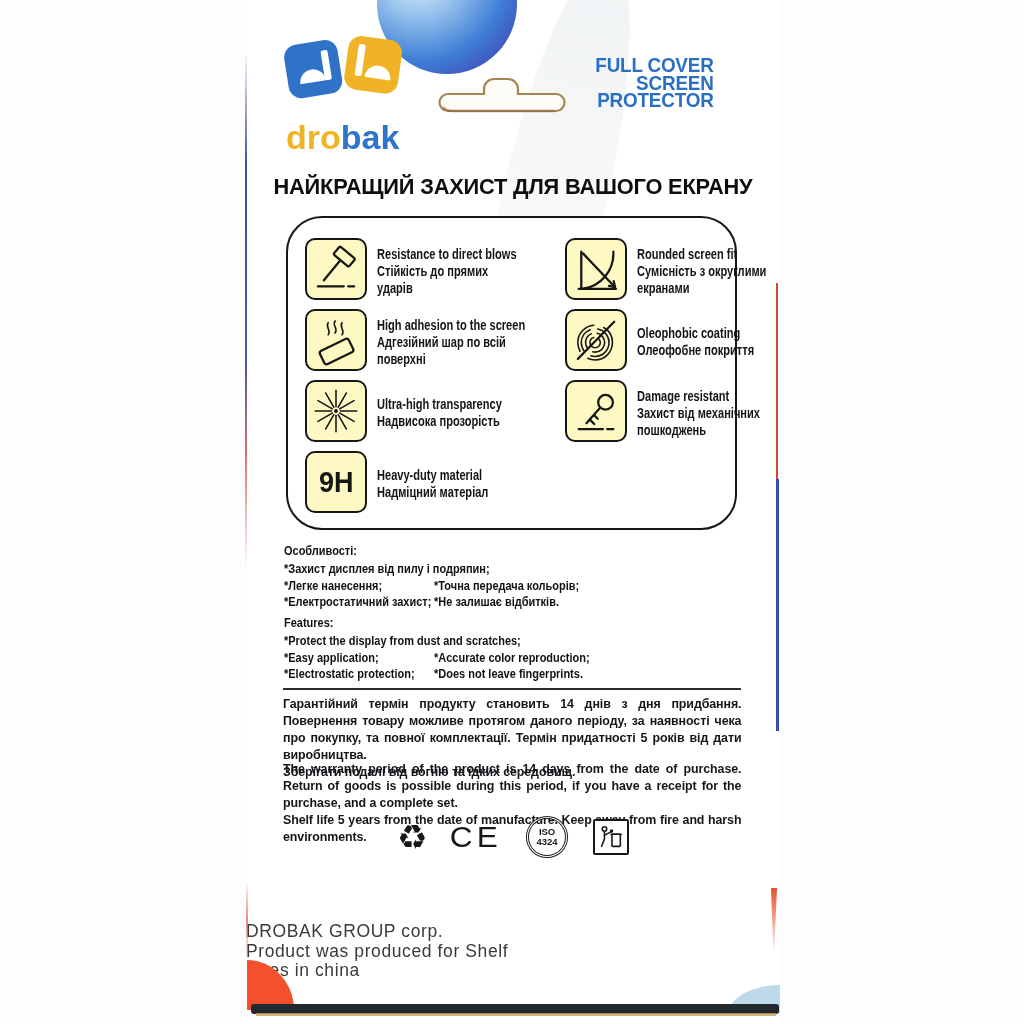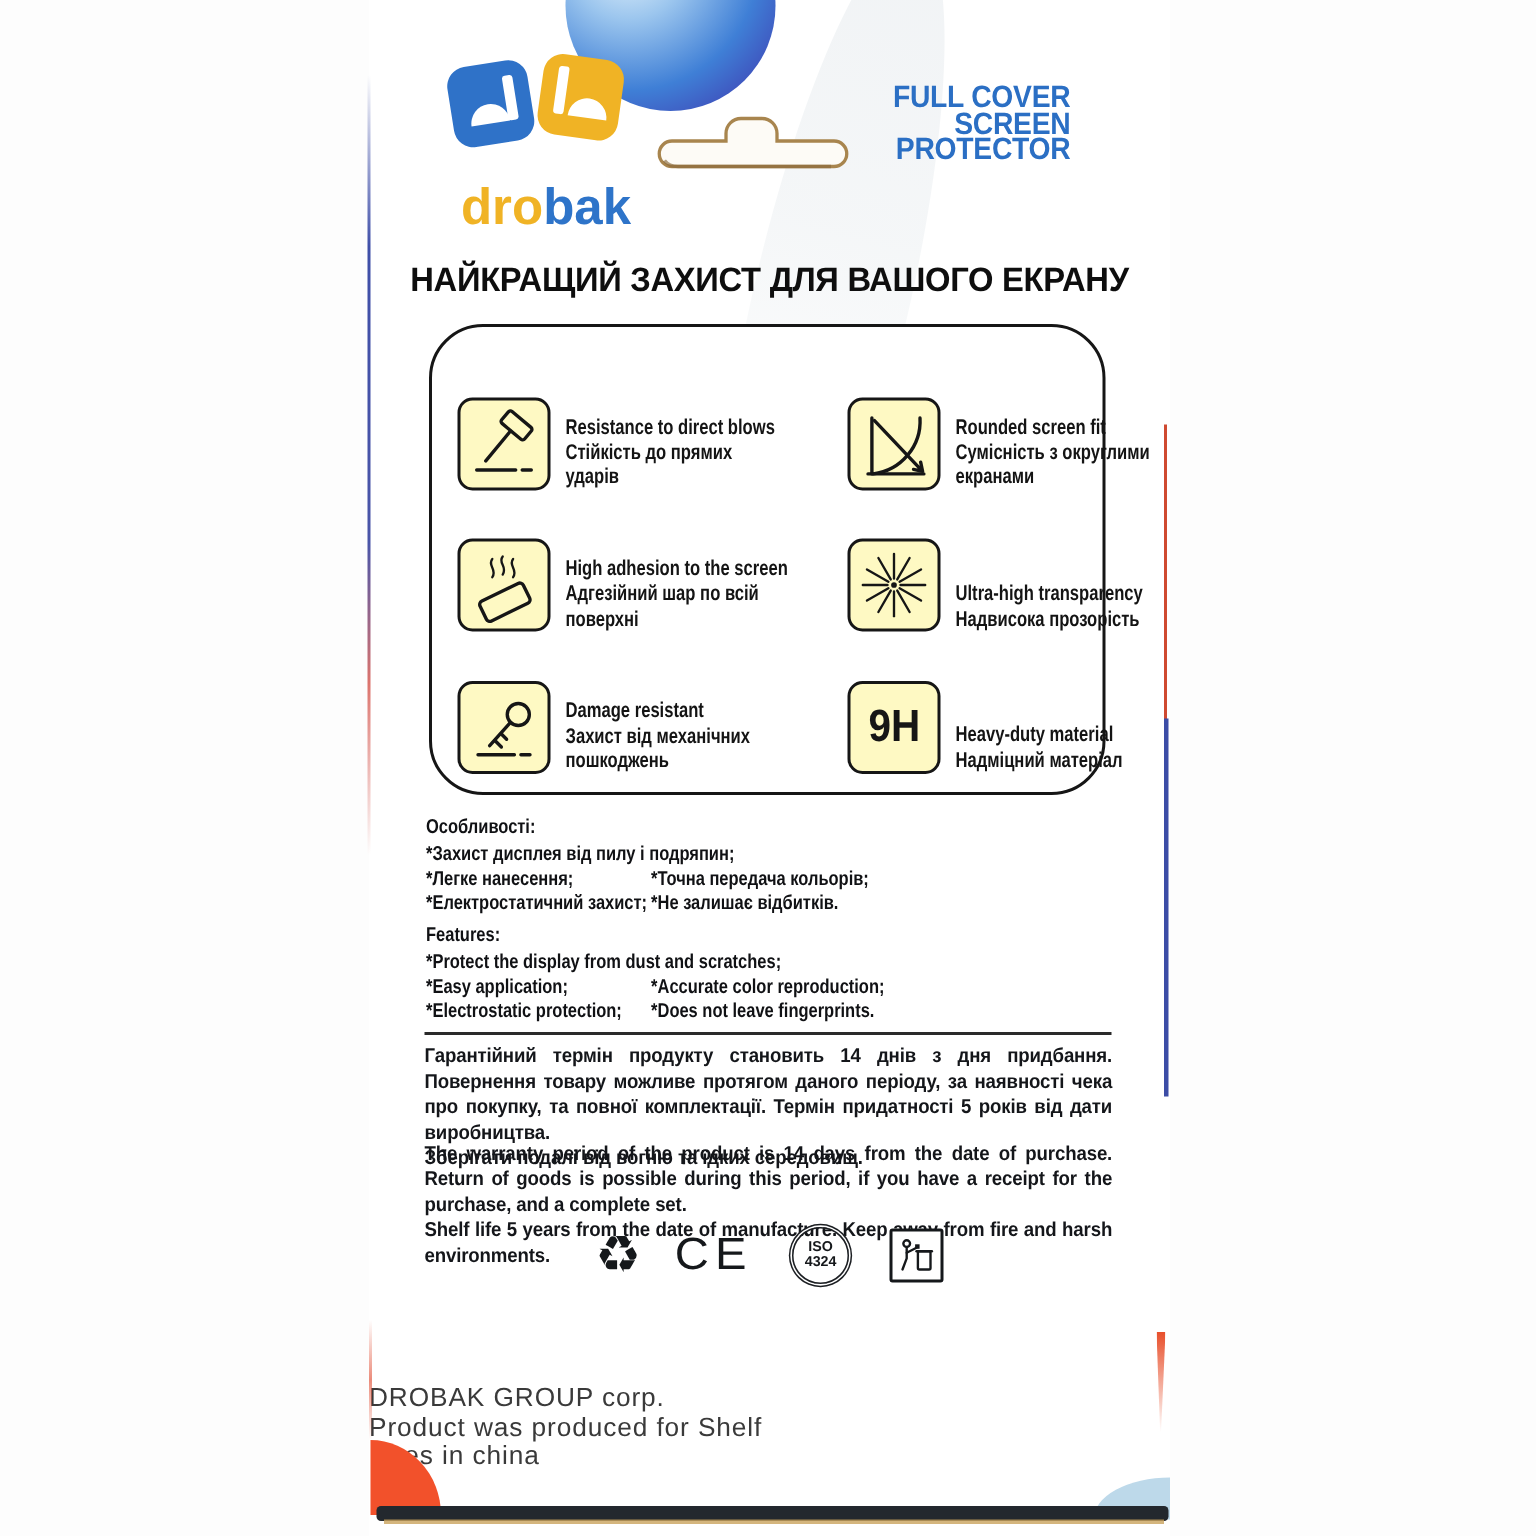--- a/index.html
+++ b/index.html
@@ -23,36 +23,36 @@
           background:linear-gradient(180deg,#e8502c 0%,rgba(232,80,44,0) 90%);
           clip-path:polygon(0 0,100% 0,45% 100%);}
   .corner-orange{position:absolute;left:247px;top:960px;width:47px;height:50px;background:#f2512b;
           border-radius:0 100% 0 0;}
   .corner-blue{position:absolute;left:729px;top:985px;width:51px;height:28px;background:#bdd9ea;
           border-radius:100% 0 0 0;}
   .bottom-strip{position:absolute;left:251px;top:1004px;width:528px;height:10px;background:#23282e;border-radius:3px;}
   .bottom-tan{position:absolute;left:256px;top:1013px;width:520px;height:3px;background:#c9a25c;opacity:.8;}
 
   
-  .logo{position:absolute;left:36px;top:32px;width:160px;text-align:center;}
+  .logo{position:absolute;left:36px;top:32px;width:160px;}
   .wordmark{font-size:34px;font-weight:600;letter-spacing:0;margin-top:-4px;padding-left:4px;}
   .wordmark .dro{color:#f0b325;}
   .wordmark .bak{color:#2e74c9;}
   .hanghole{position:absolute;left:180px;top:72px;}
   .tagline{position:absolute;top:56px;right:66px;text-align:right;color:#2b6fc4;font-weight:800;
            font-size:20.5px;line-height:17.5px;letter-spacing:-0.2px;
            transform:scaleX(.92);transform-origin:right top;}
   .heading{position:absolute;top:174px;left:0;width:534px;text-align:center;font-size:22.5px;
            font-weight:800;letter-spacing:-0.2px;color:#0e0e0e;transform:scaleX(.97);}
 
   
   .fbox{position:absolute;left:40px;top:216px;width:451px;height:314px;border:2.5px solid #161616;
         border-radius:36px;box-sizing:border-box;display:grid;grid-template-columns:1fr 1fr;
         grid-auto-rows:1fr;padding:14px 8px 12px 17px;column-gap:2px;background:#fff;}
-  .fitem{display:flex;align-items:flex-end;gap:10px;padding-top:3px;}
+  .fitem{display:flex;align-items:center;gap:10px;padding-top:3px;}
   .ficon{width:58px;height:58px;border:2.4px solid #161616;border-radius:10px;flex:none;
          display:flex;align-items:center;justify-content:center;background:#fef9c3;}
   .ftext{flex:none;width:186px;transform:scaleX(.78);transform-origin:left top;padding-top:4px;}
   .fen{font-weight:700;font-size:14.2px;line-height:17px;white-space:nowrap;}
   .fua{font-weight:600;font-size:14.2px;line-height:16.5px;}
   .nineH{font-size:30px;font-weight:600;letter-spacing:0;color:#161616;transform:scaleX(.9);}
 
   
   .bullets{position:absolute;left:38px;width:560px;transform:scaleX(.82);transform-origin:left top;
            font-size:13.4px;font-weight:700;line-height:16.4px;color:#101114;}
@@ -180,20 +180,35 @@
             <path class="thin" d="M29 8 c-4 5 4 8 0 14"></path>
             <path class="thin" d="M37 10 c-4 5 4 8 0 14"></path>
           </svg>
         </div>
         <div class="ftext">
           <div class="fen">High adhesion to the screen</div>
           <div class="fua">Адгезійний шар по всій поверхні</div>
         </div>
       </div>
 
+      <div class="fitem">
+        <div class="ficon">
+          <svg width="52" height="52" viewBox="0 0 60 60">
+            <circle class="thin" cx="29" cy="33" r="6" stroke-dasharray="26 6"></circle>
+            <circle class="thin" cx="29" cy="33" r="11" stroke-dasharray="20 7"></circle>
+            <circle class="thin" cx="29" cy="33" r="16" stroke-dasharray="30 9"></circle>
+            <circle class="thin" cx="29" cy="33" r="20" stroke-dasharray="40 12"></circle>
+            <path class="ln" d="M9 52 L51 9"></path>
+          </svg>
+        </div>
+        <div class="ftext">
+          <div class="fen">Oleophobic coating</div>
+          <div class="fua">Олеофобне покриття</div>
+        </div>
+      </div>
 
 
       <div class="fitem">
         <div class="ficon">
           <svg width="52" height="52" viewBox="0 0 60 60">
             <g class="thin">
               <path d="M30 6 L30 25"></path>
                 <path d="M42 9.2 L32.5 25.7"></path>
                 <path d="M50.8 18 L34.3 27.5"></path>
               <path d="M54 30 L35 30"></path>

